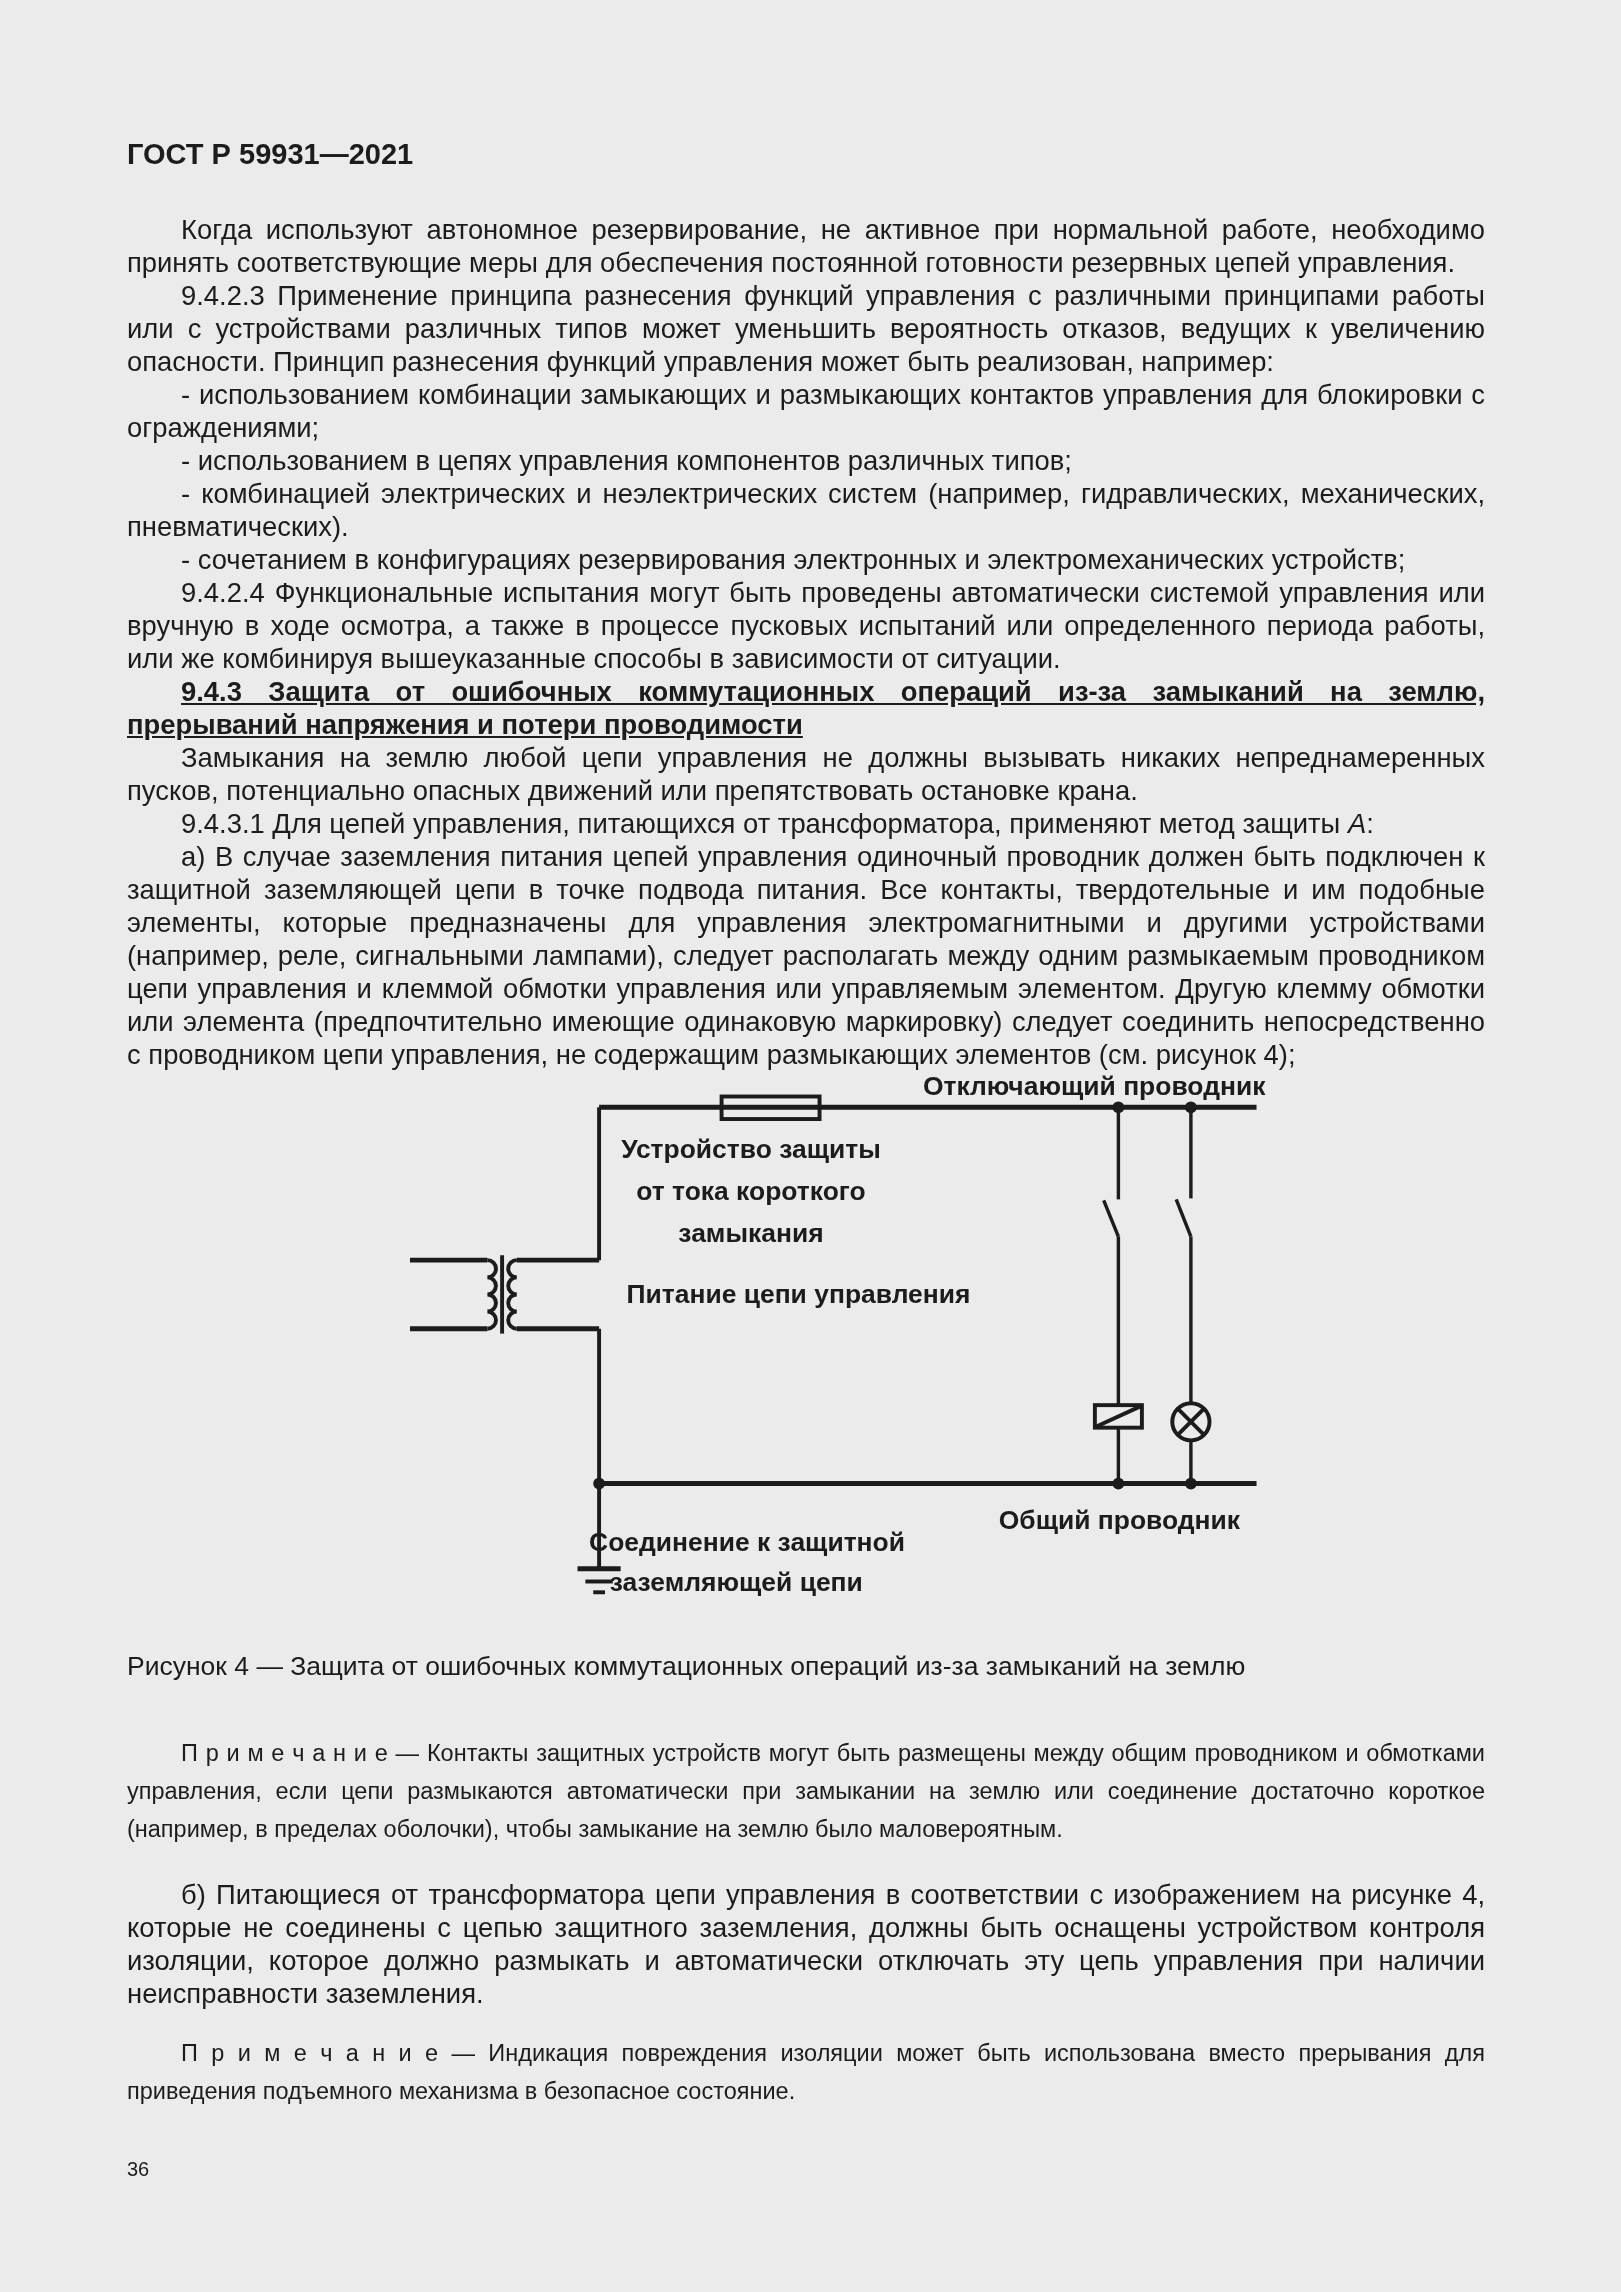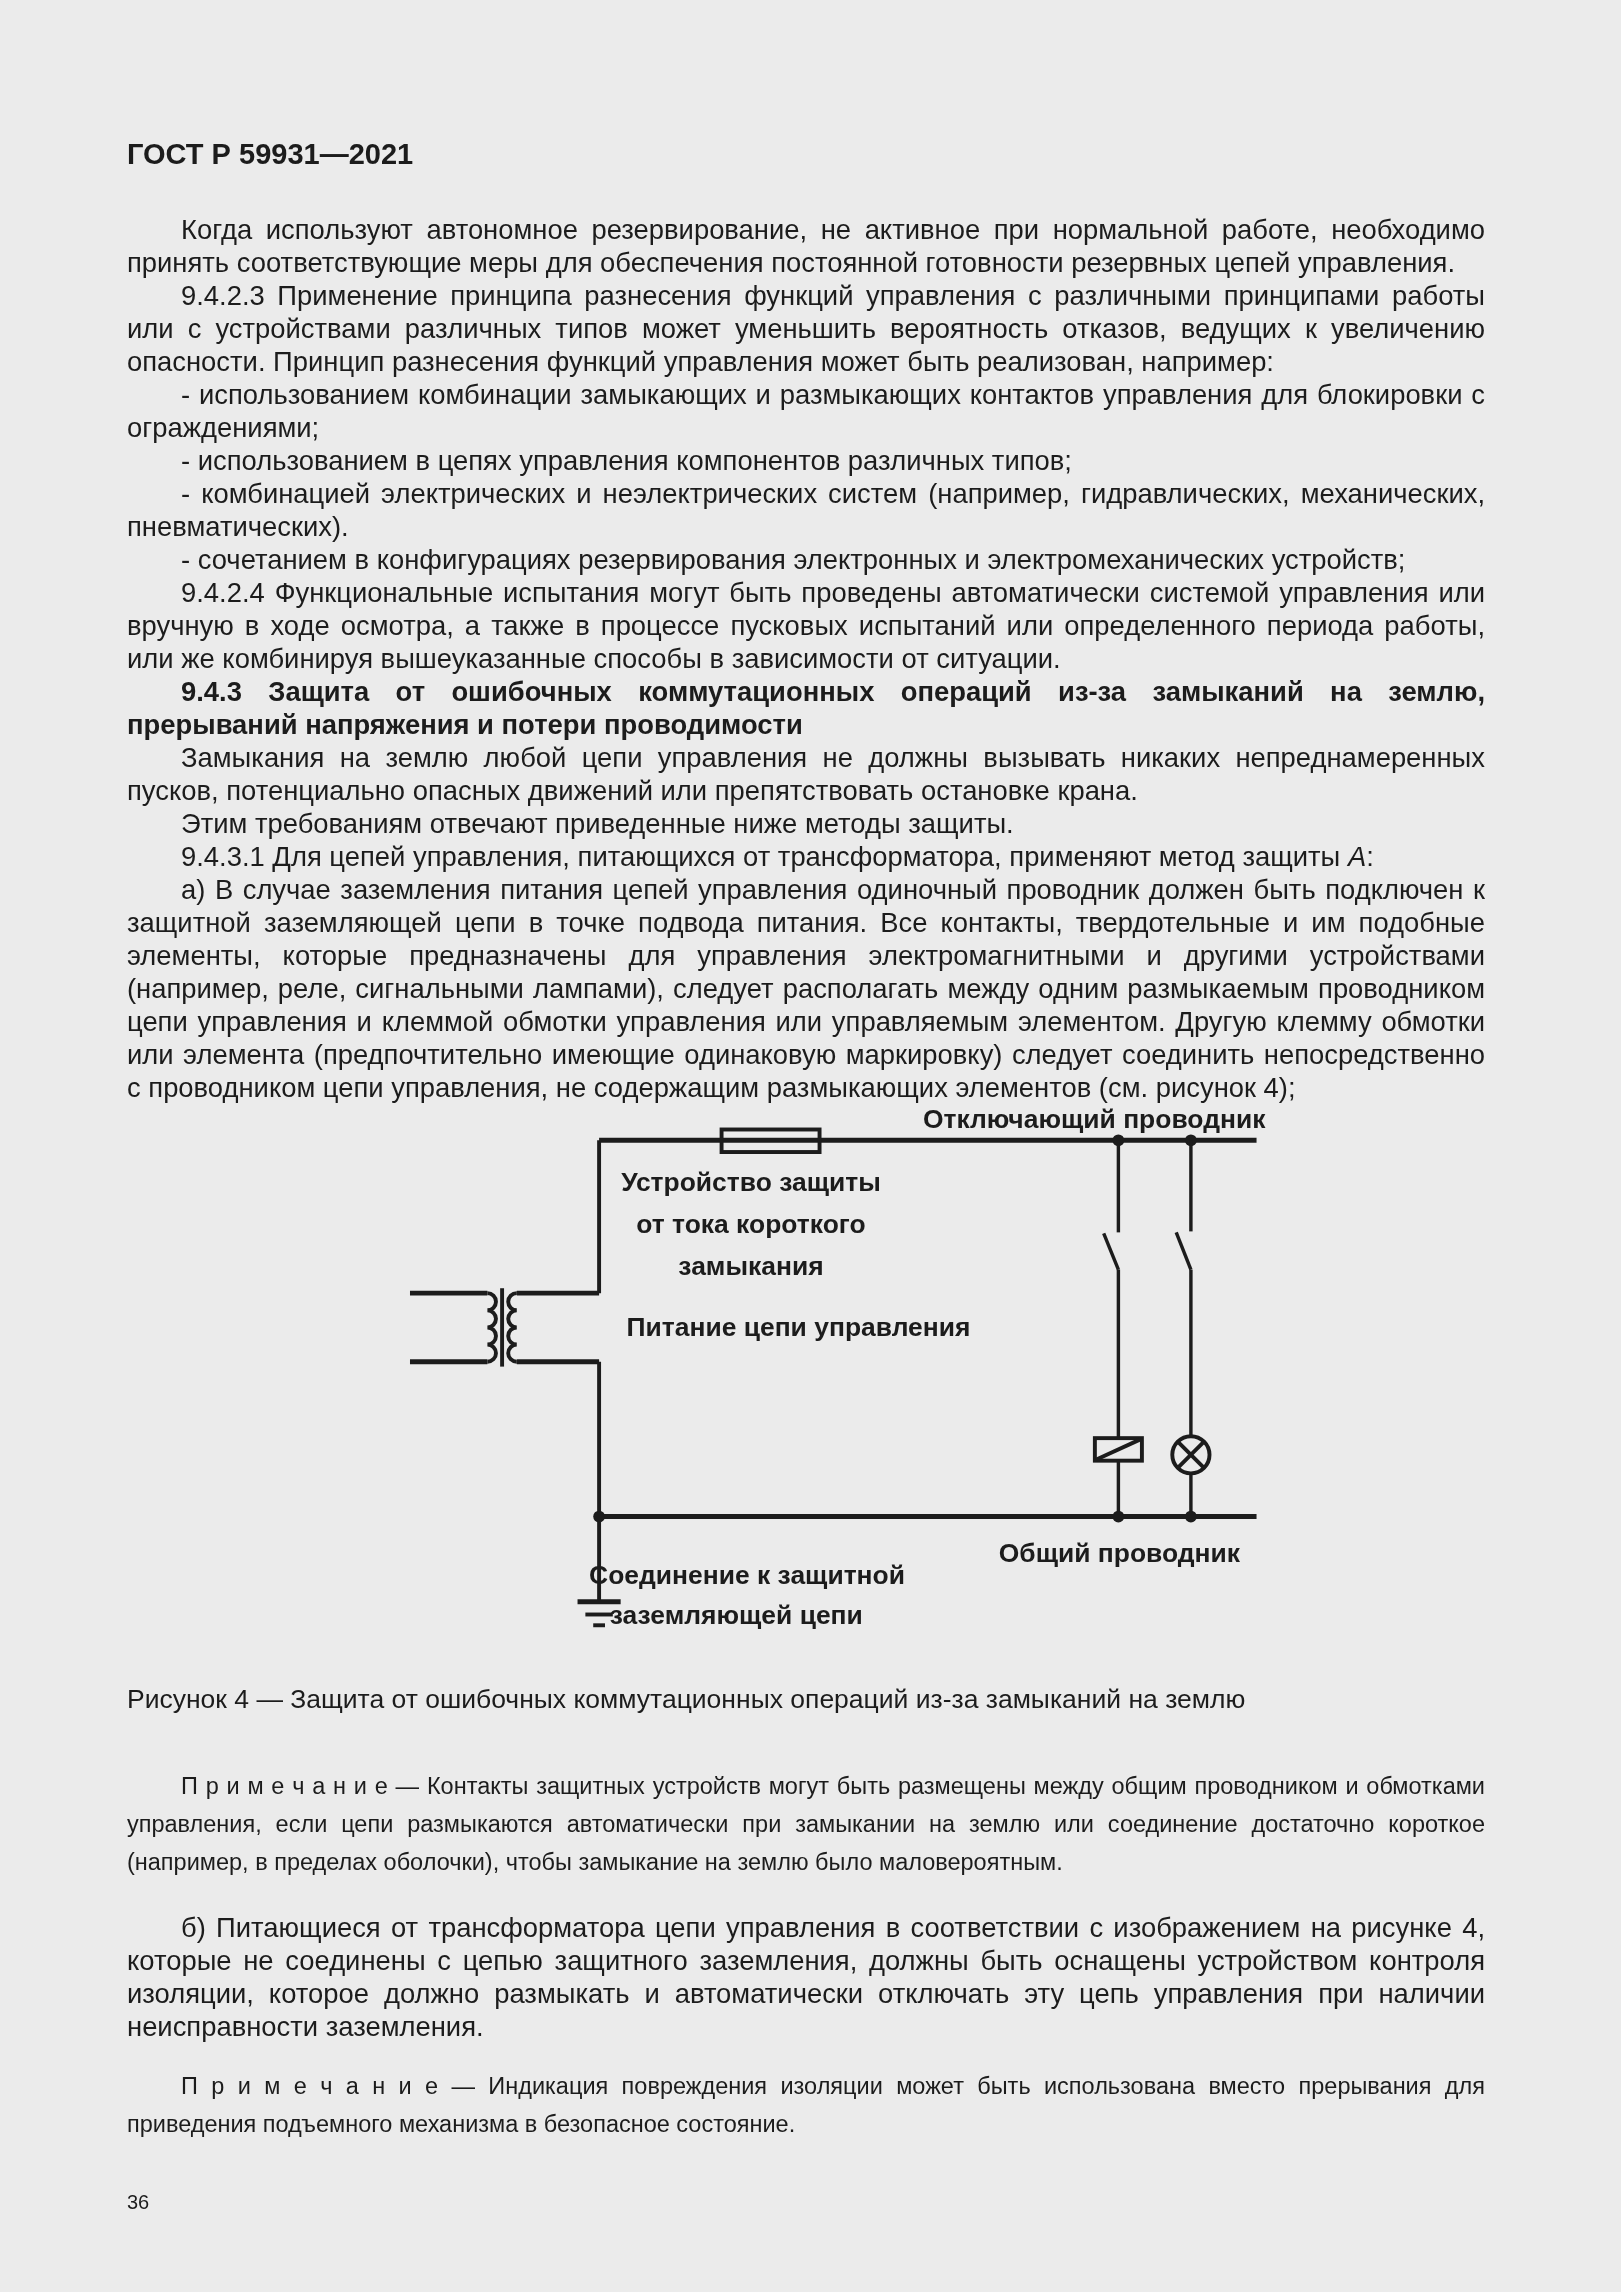--- a/index.html
+++ b/index.html
@@ -24,21 +24,21 @@
     line-height: 35px;
     font-weight: bold;
     margin-bottom: 41px;
   }
   .para {
     font-size: 27.4px;
     line-height: 33px;
     text-align: justify;
     text-indent: 54px;
   }
-  .para.bold { font-weight: bold; }
+  .para.bold { font-weight: bold; text-decoration: underline; }
   .note {
     font-size: 23.5px;
     line-height: 38px;
     text-align: justify;
     text-indent: 54px;
   }
   .figure-wrap {
     margin-top: -13.7px;
     margin-left: 137px;
     width: 1019px;
@@ -80,21 +80,20 @@
 
     <p class="para">Когда используют автономное резервирование, не активное при нормальной работе, необходимо принять соответствующие меры для обеспечения постоянной готовности резервных цепей управления.</p>
     <p class="para">9.4.2.3 Применение принципа разнесения функций управления с различными принципами работы или с устройствами различных типов может уменьшить вероятность отказов, ведущих к увеличению опасности. Принцип разнесения функций управления может быть реализован, например:</p>
     <p class="para">- использованием комбинации замыкающих и размыкающих контактов управления для блокировки с ограждениями;</p>
     <p class="para">- использованием в цепях управления компонентов различных типов;</p>
     <p class="para">- комбинацией электрических и неэлектрических систем (например, гидравлических, механических, пневматических).</p>
     <p class="para">- сочетанием в конфигурациях резервирования электронных и электромеханических устройств;</p>
     <p class="para">9.4.2.4 Функциональные испытания могут быть проведены автоматически системой управления или вручную в ходе осмотра, а также в процессе пусковых испытаний или определенного периода работы, или же комбинируя вышеуказанные способы в зависимости от ситуации.</p>
     <p class="para bold">9.4.3 Защита от ошибочных коммутационных операций из-за замыканий на землю, прерываний напряжения и потери проводимости</p>
     <p class="para">Замыкания на землю любой цепи управления не должны вызывать никаких непреднамеренных пусков, потенциально опасных движений или препятствовать остановке крана.</p>
-    <p class="para">Этим требованиям отвечают приведенные ниже методы защиты.</p>
     <p class="para"><span>9.4.3.1 Для цепей управления, питающихся от трансформатора, применяют метод защиты </span><i>А</i><span>:</span></p>
     <p class="para">а) В случае заземления питания цепей управления одиночный проводник должен быть подключен к защитной заземляющей цепи в точке подвода питания. Все контакты, твердотельные и им подобные элементы, которые предназначены для управления электромагнитными и другими устройствами (например, реле, сигнальными лампами), следует располагать между одним размыкаемым проводником цепи управления и клеммой обмотки управления или управляемым элементом. Другую клемму обмотки или элемента (предпочтительно имеющие одинаковую маркировку) следует соединить непосредственно с проводником цепи управления, не содержащим размыкающих элементов (см. рисунок 4);</p>
 
     <div class="figure-wrap">
       <svg width="1019" height="564" viewBox="0 0 1040 575">
 
         <line class="wire" x1="342" y1="51" x2="1013" y2="51"></line>
 
         <rect class="sym" x="467" y="40" width="100" height="23"></rect>
 

